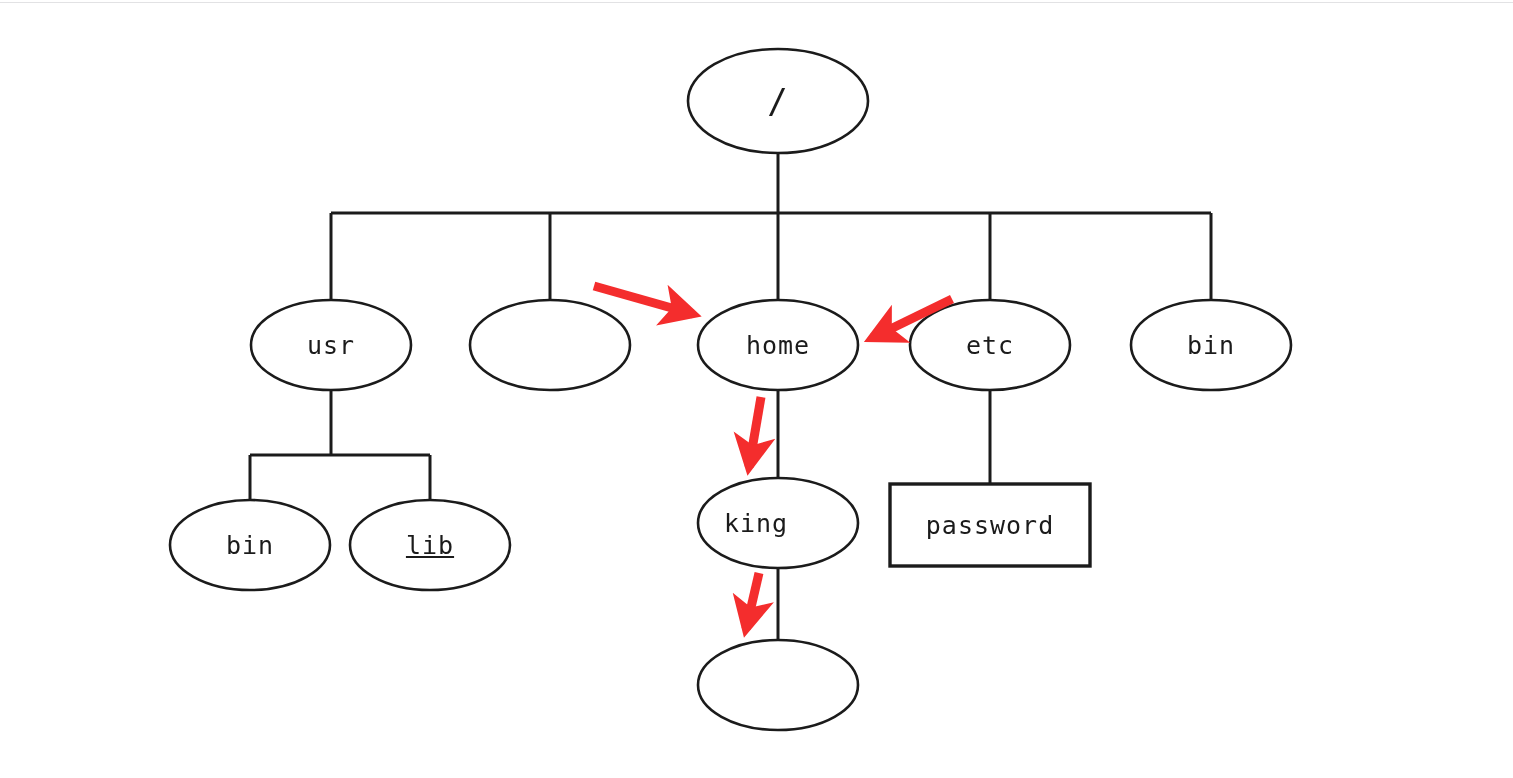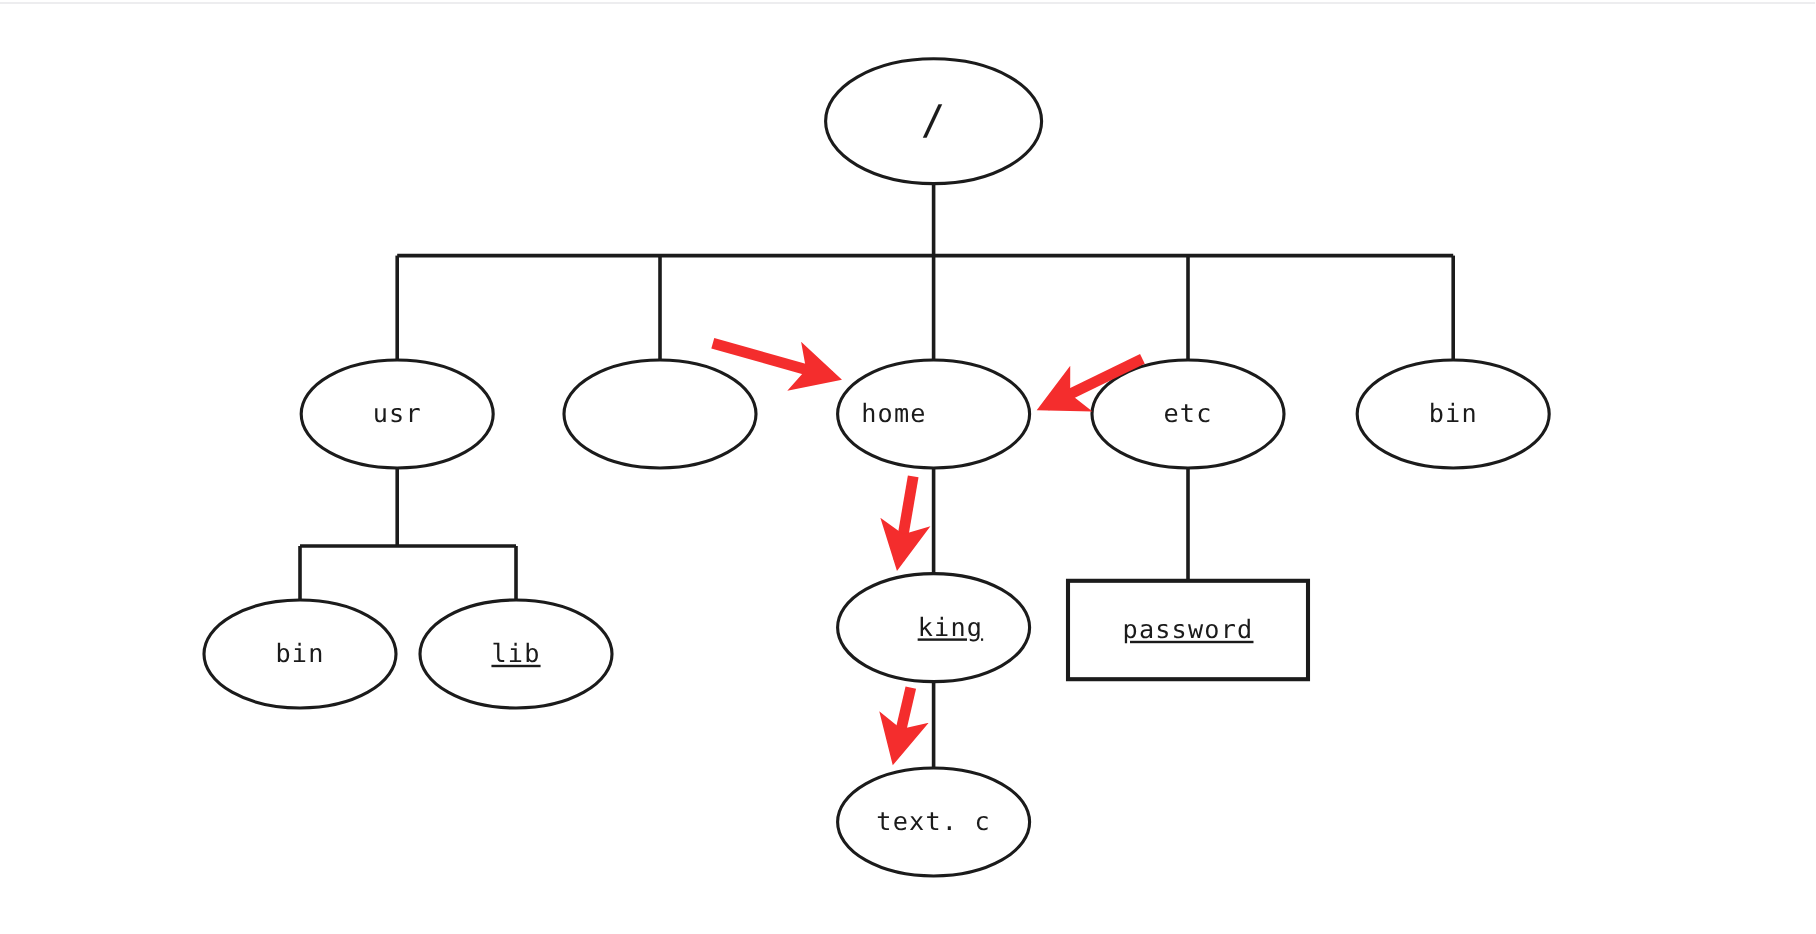--- a/index.html
+++ b/index.html
@@ -32,21 +32,21 @@
     top: 0;
     width: 1513px;
     height: 778px;
   }
   .node-label {
     position: absolute;
     display: flex;
     align-items: center;
     justify-content: center;
     font-family: "DejaVu Sans Mono", "Liberation Mono", monospace;
-    font-size: 21px;
+    font-size: 25px;
     color: #1b1b1b;
     letter-spacing: 1px;
     white-space: pre;
     pointer-events: none;
   }
   .node-label.root {
     font-size: 34px;
   }
 </style>
 </head>
@@ -110,29 +110,28 @@
       <line x1="761" y1="397" x2="749" y2="467"></line>
       <line x1="759" y1="573" x2="746" y2="629"></line>
     </g>
   </svg>
 
   <div class="node-label root" style="left:688px; top:49px; width:180px; height:104px;">/</div>
 
   <div class="node-label" style="left:251px; top:300px; width:160px; height:90px;">usr</div>
 
 
-  <div class="node-label" style="left:665px; top:300px; width:160px; height:90px;">home</div>
+  <div class="node-label" style="left:698px; top:300px; width:160px; height:90px;">home</div>
 
   <div class="node-label" style="left:910px; top:300px; width:160px; height:90px;">etc</div>
 
   <div class="node-label" style="left:1131px; top:300px; width:160px; height:90px;">bin</div>
 
   <div class="node-label" style="left:170px; top:500px; width:160px; height:90px;">bin</div>
 
   <div class="node-label" style="left:350px; top:500px; width:160px; height:90px;text-decoration:underline;">lib</div>
 
-  <div class="node-label" style="left:712px; top:478px; width:160px; height:90px;text-decoration:underline;">king</div>
+  <div class="node-label" style="left:676px; top:478px; width:160px; height:90px;">king</div>
 
-  <div class="node-label" style="left:698px; top:640px; width:160px; height:90px;">text. c</div>
 
-  <div class="node-label" style="left:890px; top:484px; width:200px; height:82px;text-decoration:underline;">password</div>
+  <div class="node-label" style="left:890px; top:484px; width:200px; height:82px;">password</div>
 
 </div>
 
 </body></html>

